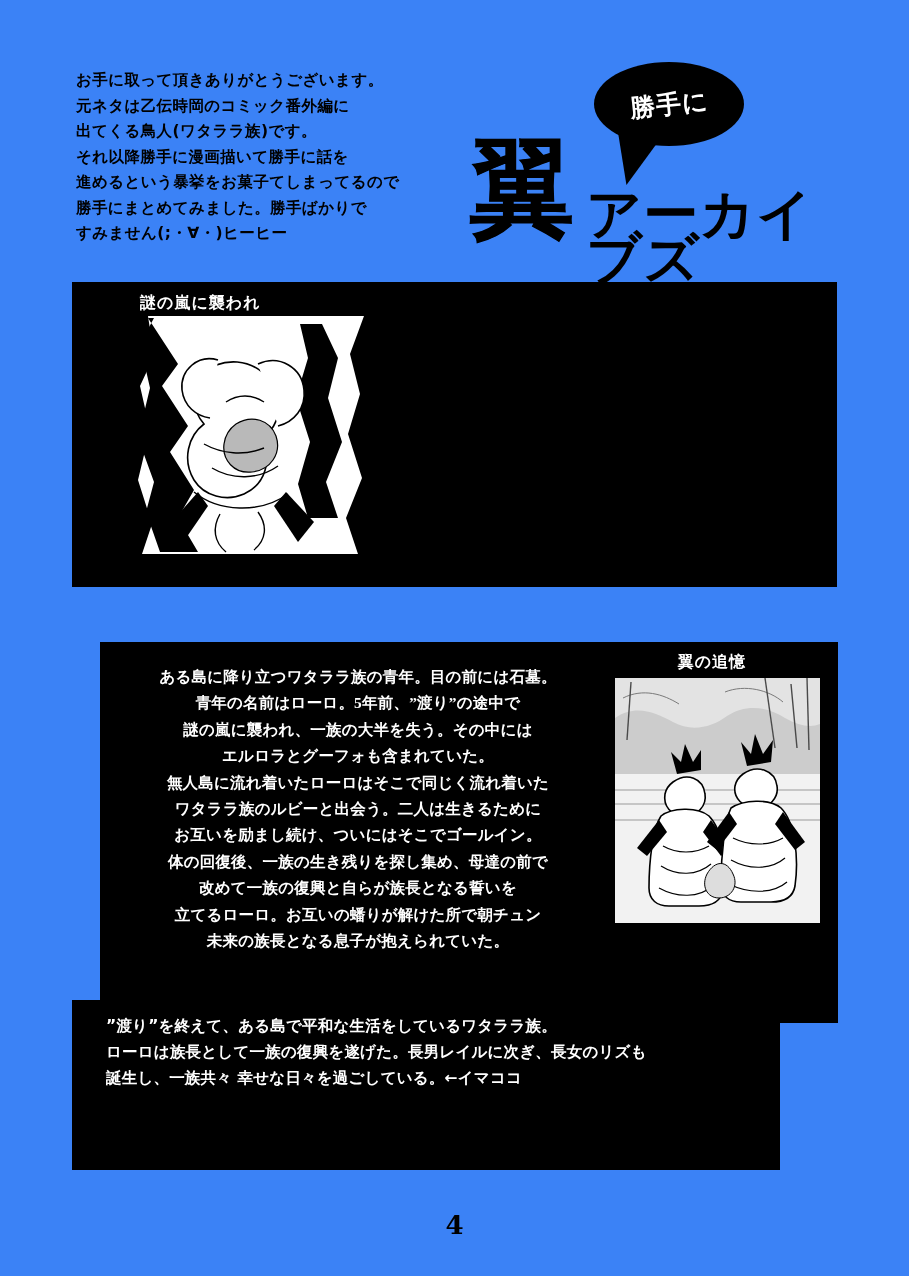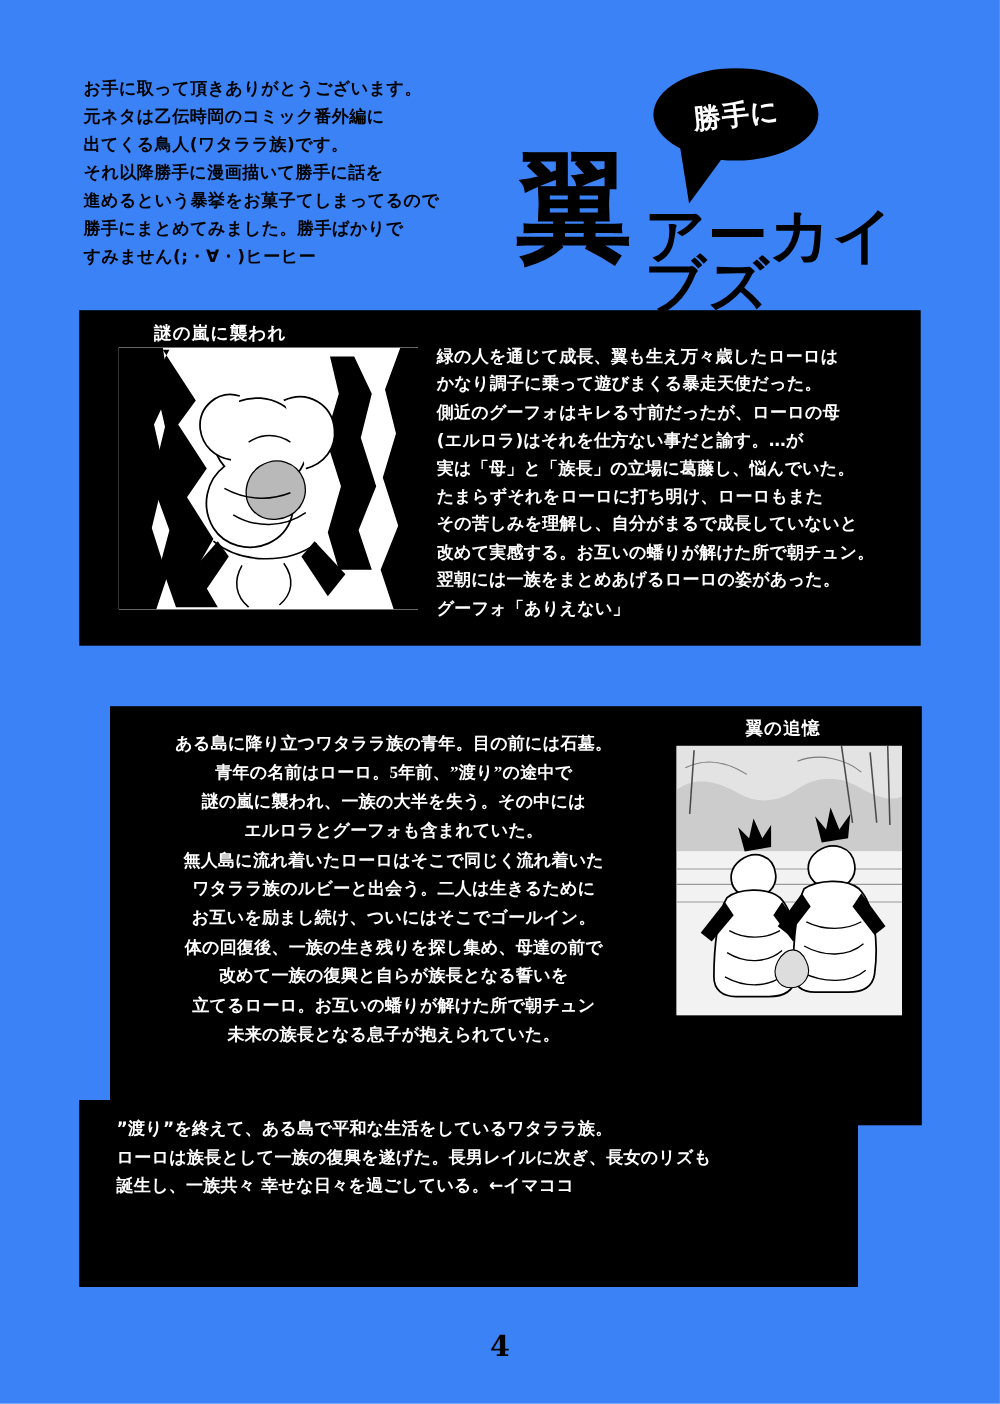--- a/index.html
+++ b/index.html
@@ -231,30 +231,20 @@
           <path d="M86 176 c24 20 66 22 94 2"></path>
           <path d="M150 196 c10 14 8 28 -4 38"></path>
           <path d="M112 198 c-8 14 -6 28 6 38"></path>
         </g>
         <g fill="#000000">
           <path d="M60 210 l30 -34 10 14 -26 38 Z"></path>
           <path d="M206 206 l-28 -30 -12 14 24 36 Z"></path>
         </g>
       </svg>
     </div>
-    <div class="panel-body">緑の人を通じて成長、翼も生え万々歳したローロは
-かなり調子に乗って遊びまくる暴走天使だった。
-側近のグーフォはキレる寸前だったが、ローロの母
-(エルロラ)はそれを仕方ない事だと諭す。…が
-実は「母」と「族長」の立場に葛藤し、悩んでいた。
-たまらずそれをローロに打ち明け、ローロもまた
-その苦しみを理解し、自分がまるで成長していないと
-改めて実感する。お互いの蟠りが解けた所で朝チュン。
-翌朝には一族をまとめあげるローロの姿があった。
-グーフォ「ありえない」</div>
   </div>
 
   <div class="panel" id="panel-recollection">
     <div class="panel-title">翼の追憶</div>
     <div class="panel-body">ある島に降り立つワタララ族の青年。目の前には石墓。
 青年の名前はローロ。5年前、”渡り”の途中で
 謎の嵐に襲われ、一族の大半を失う。その中には
 エルロラとグーフォも含まれていた。
 無人島に流れ着いたローロはそこで同じく流れ着いた
 ワタララ族のルビーと出会う。二人は生きるために

